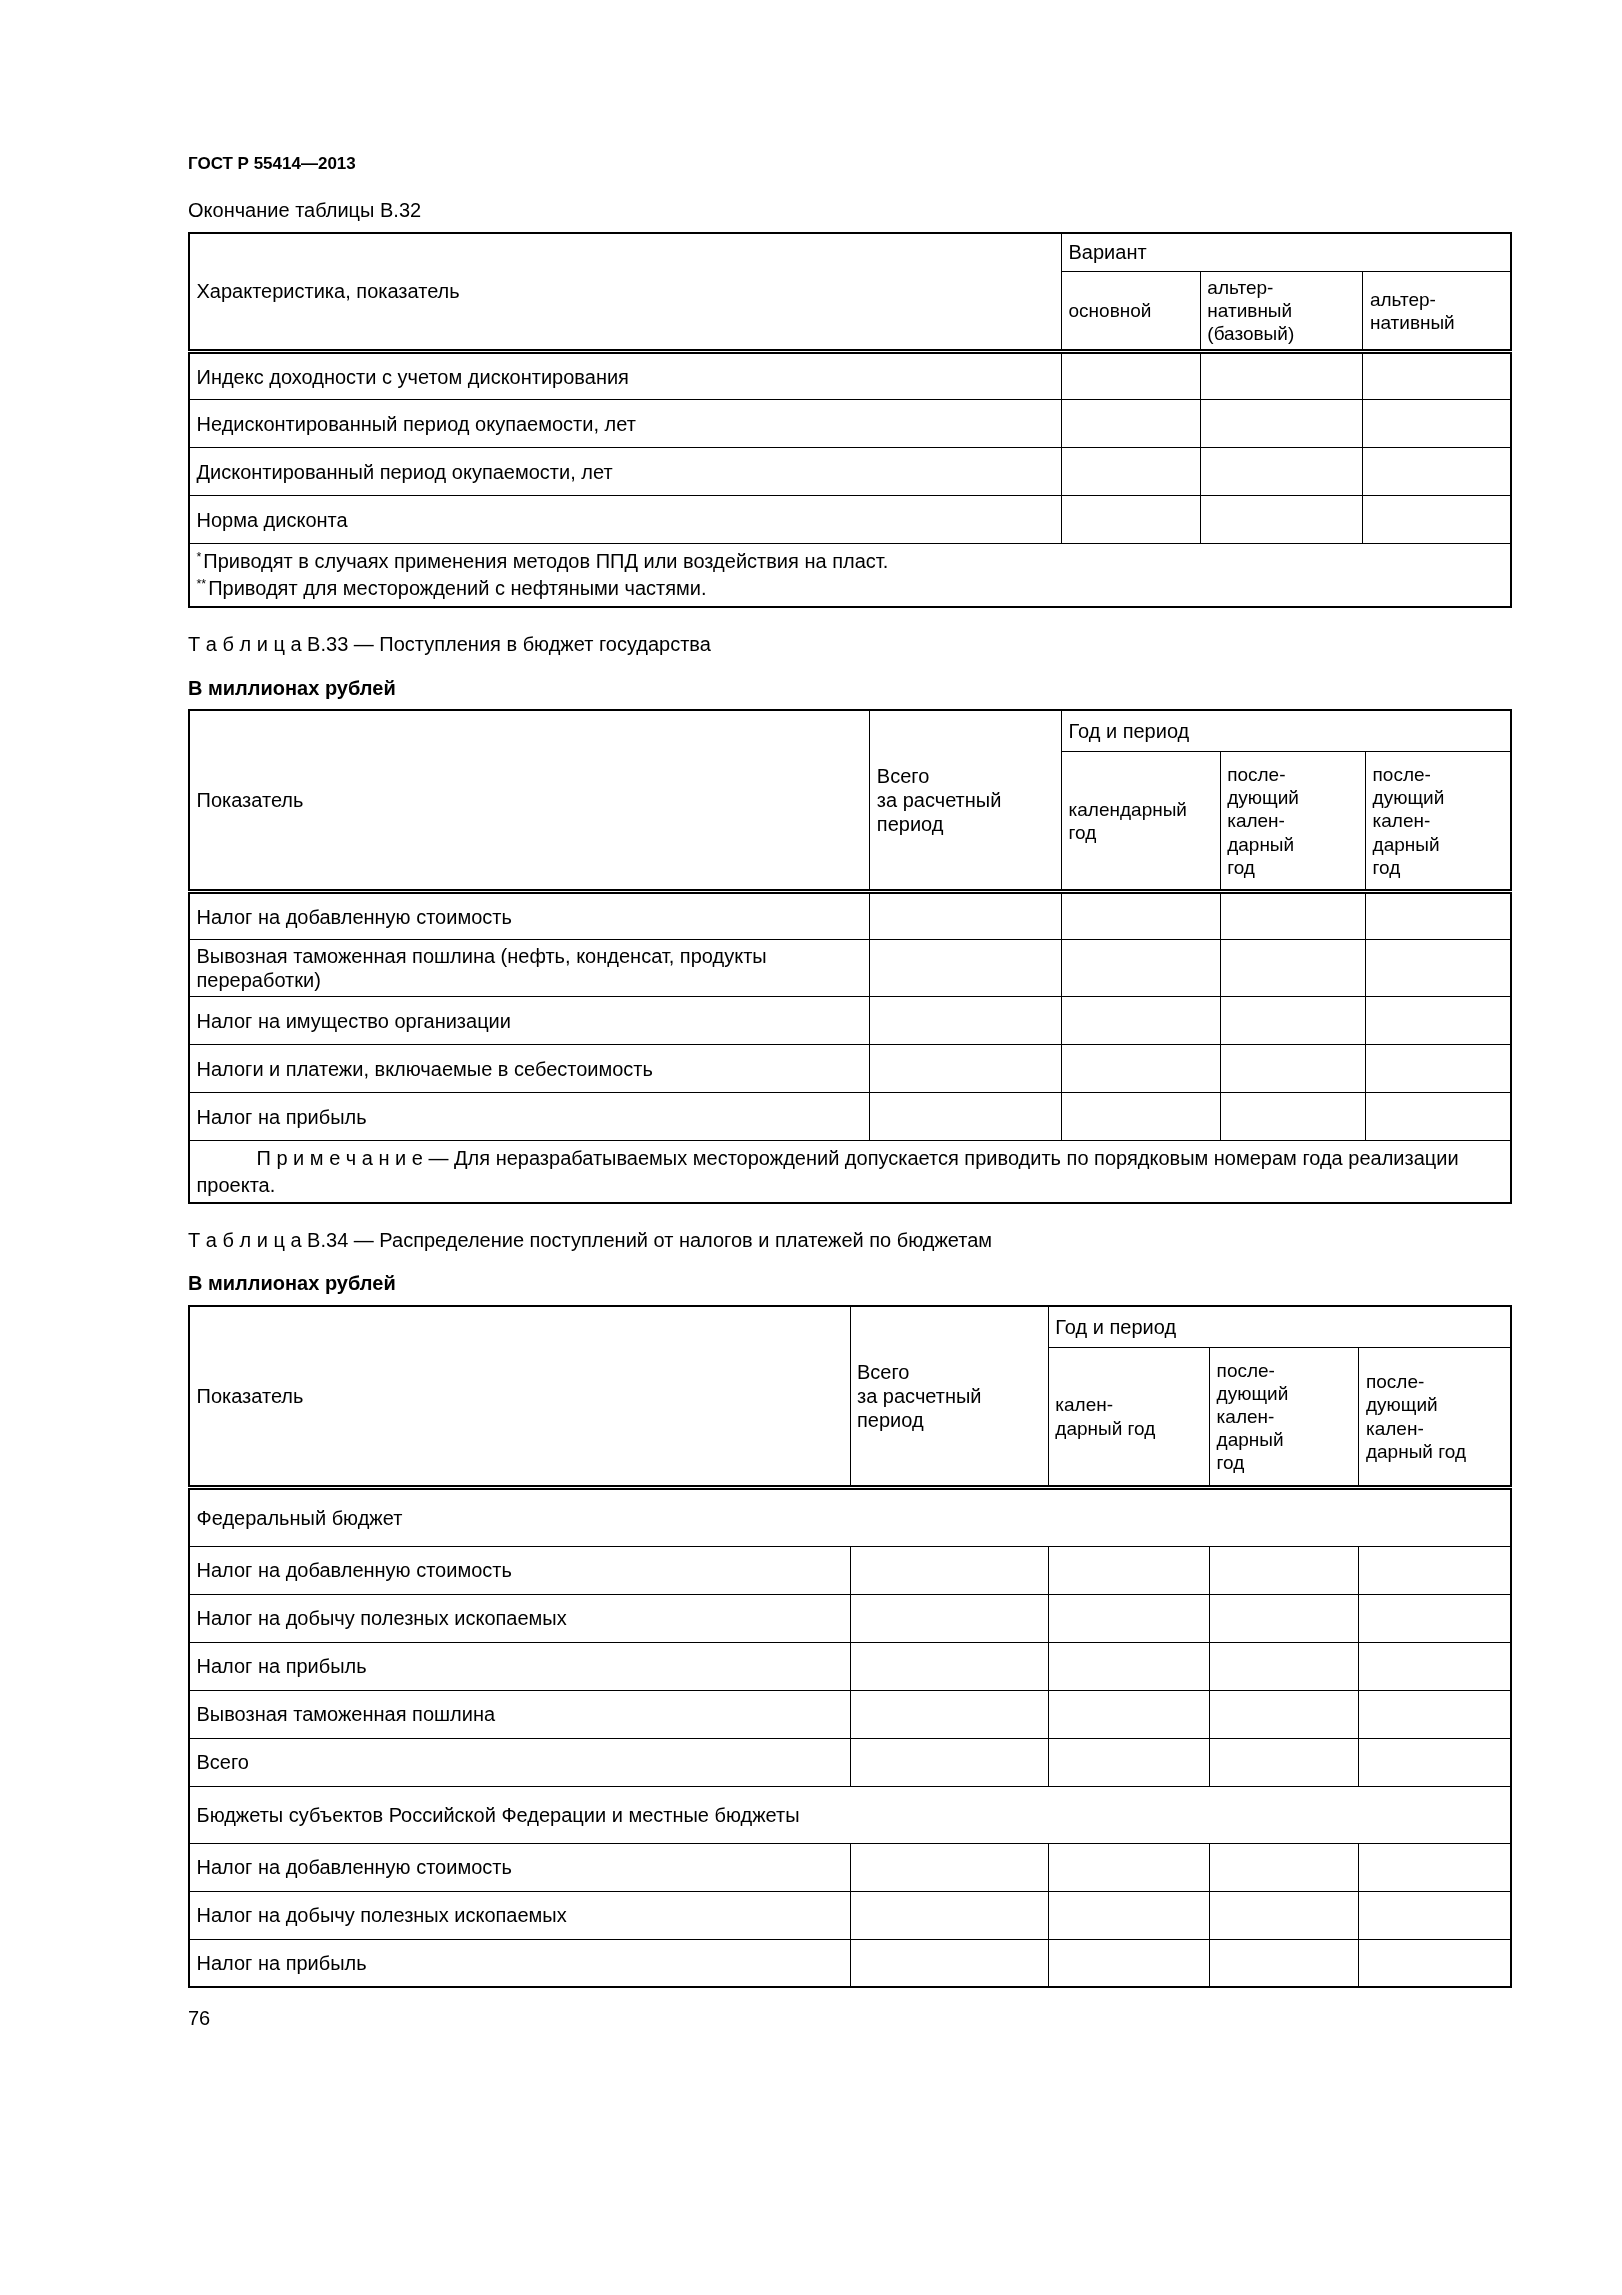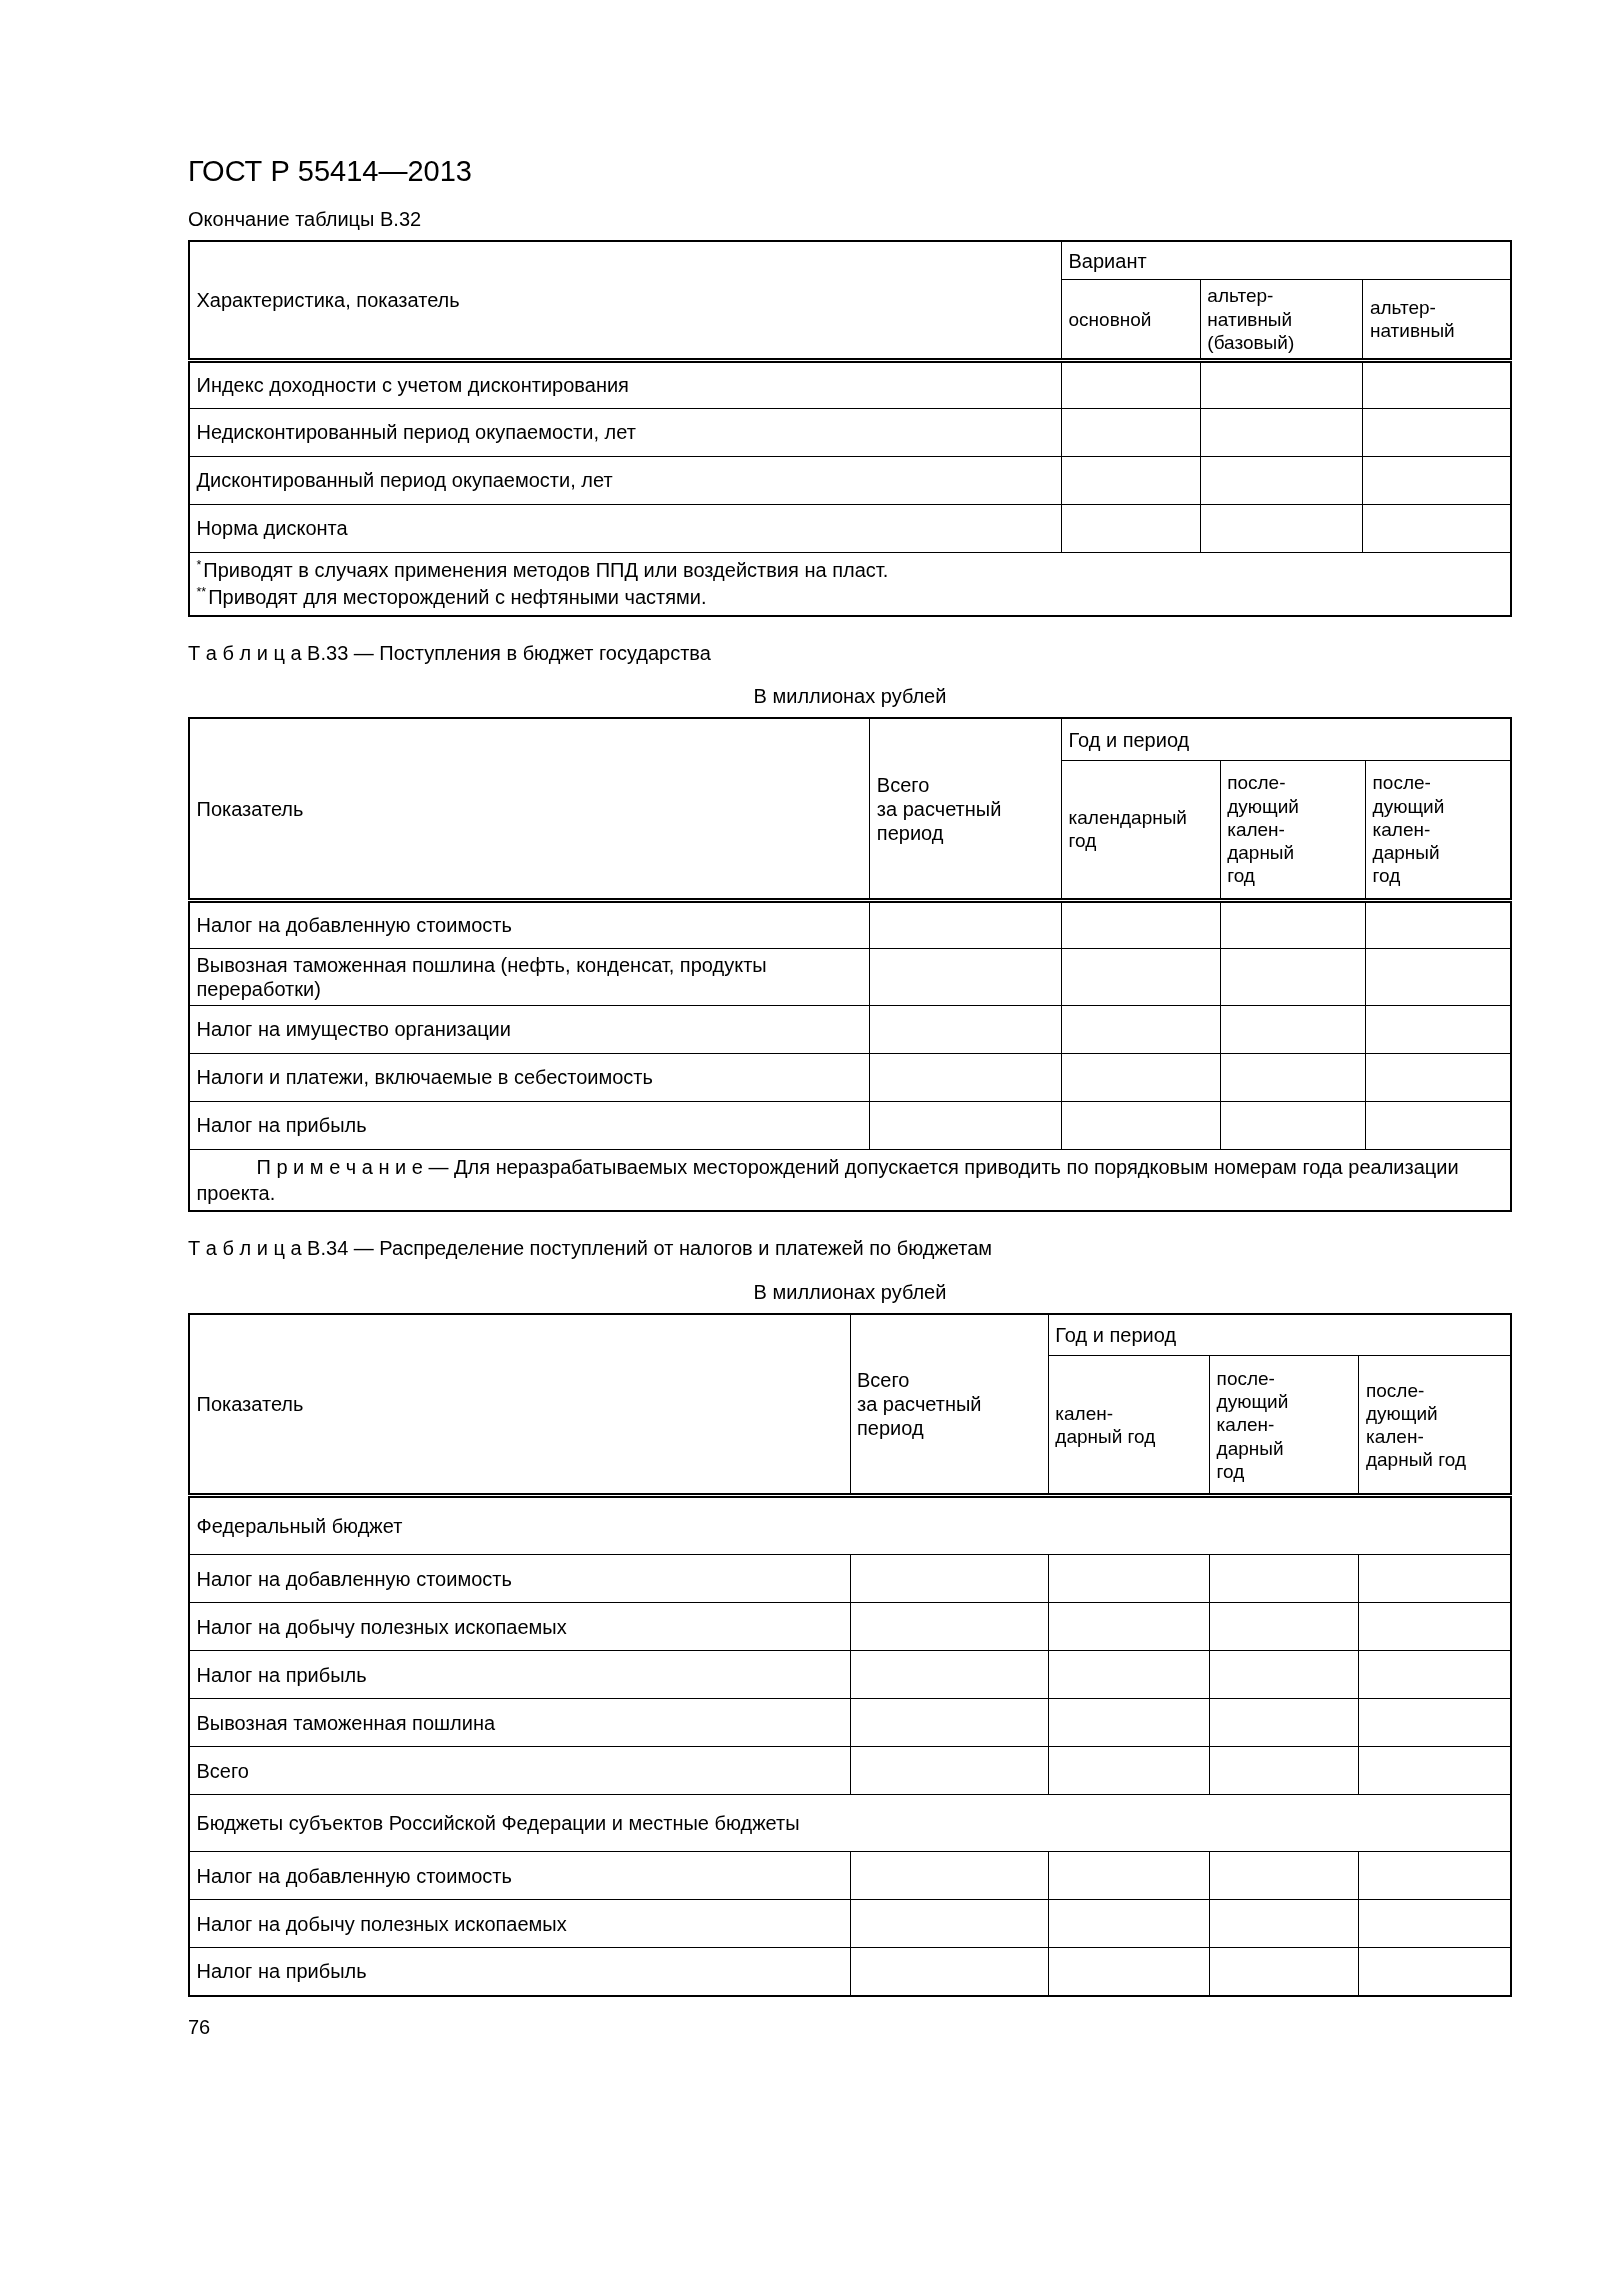--- a/index.html
+++ b/index.html
@@ -8,21 +8,21 @@
     width: 1623px;
     height: 2295px;
     background: #ffffff;
     color: #000000;
     font-family: "Liberation Sans", "DejaVu Sans", sans-serif;
     font-size: 20px;
     line-height: 1.2;
   }
   .page { padding: 154px 111px 0 188px; }
 
-  .doc-header { font-size: 29px; font-weight: normal; margin-bottom: 18px; }
+  .doc-header { font-size: 17px; font-weight: bold; margin-bottom: 24px; }
   .continuation { margin-bottom: 9.2px; }
 
   table.gost {
     width: 100%;
     border-collapse: collapse;
     table-layout: fixed;
     border: 2px solid #000;
   }
   table.gost th, table.gost td {
     border: 1.3px solid #000;
@@ -43,21 +43,21 @@
   .t33 tr.h1, .t34 tr.h1 { height: 42px; }
   .t33 tr.h2, .t34 tr.h2 { height: 140px; }
 
   .fn-cell { padding: 10.5px 15.7px 11.8px 73px; line-height: 1.35; text-align: left; }
   sup { font-size: 0.62em; vertical-align: super; margin-right: 2px; }
 
   .note-cell { padding: 9.2px 15.7px 10.5px 18.3px; line-height: 1.32; text-align: left; border-radius: 29px; }
   .note-para { text-indent: 60px; margin: 0; }
 
   .tcaption { margin-top: 24px; }
-  .units { text-align: center; margin: 19.6px 0 9.2px; }
+  .units { text-align: left; margin: 19.6px 0 9.2px; font-weight: bold; }
 
   .section-row td { text-align: left; height: 48px; }
 
   .pagenum { margin-top: 18.3px; }
 </style>
 </head>
 <body>
 
 <div class="page">
 

